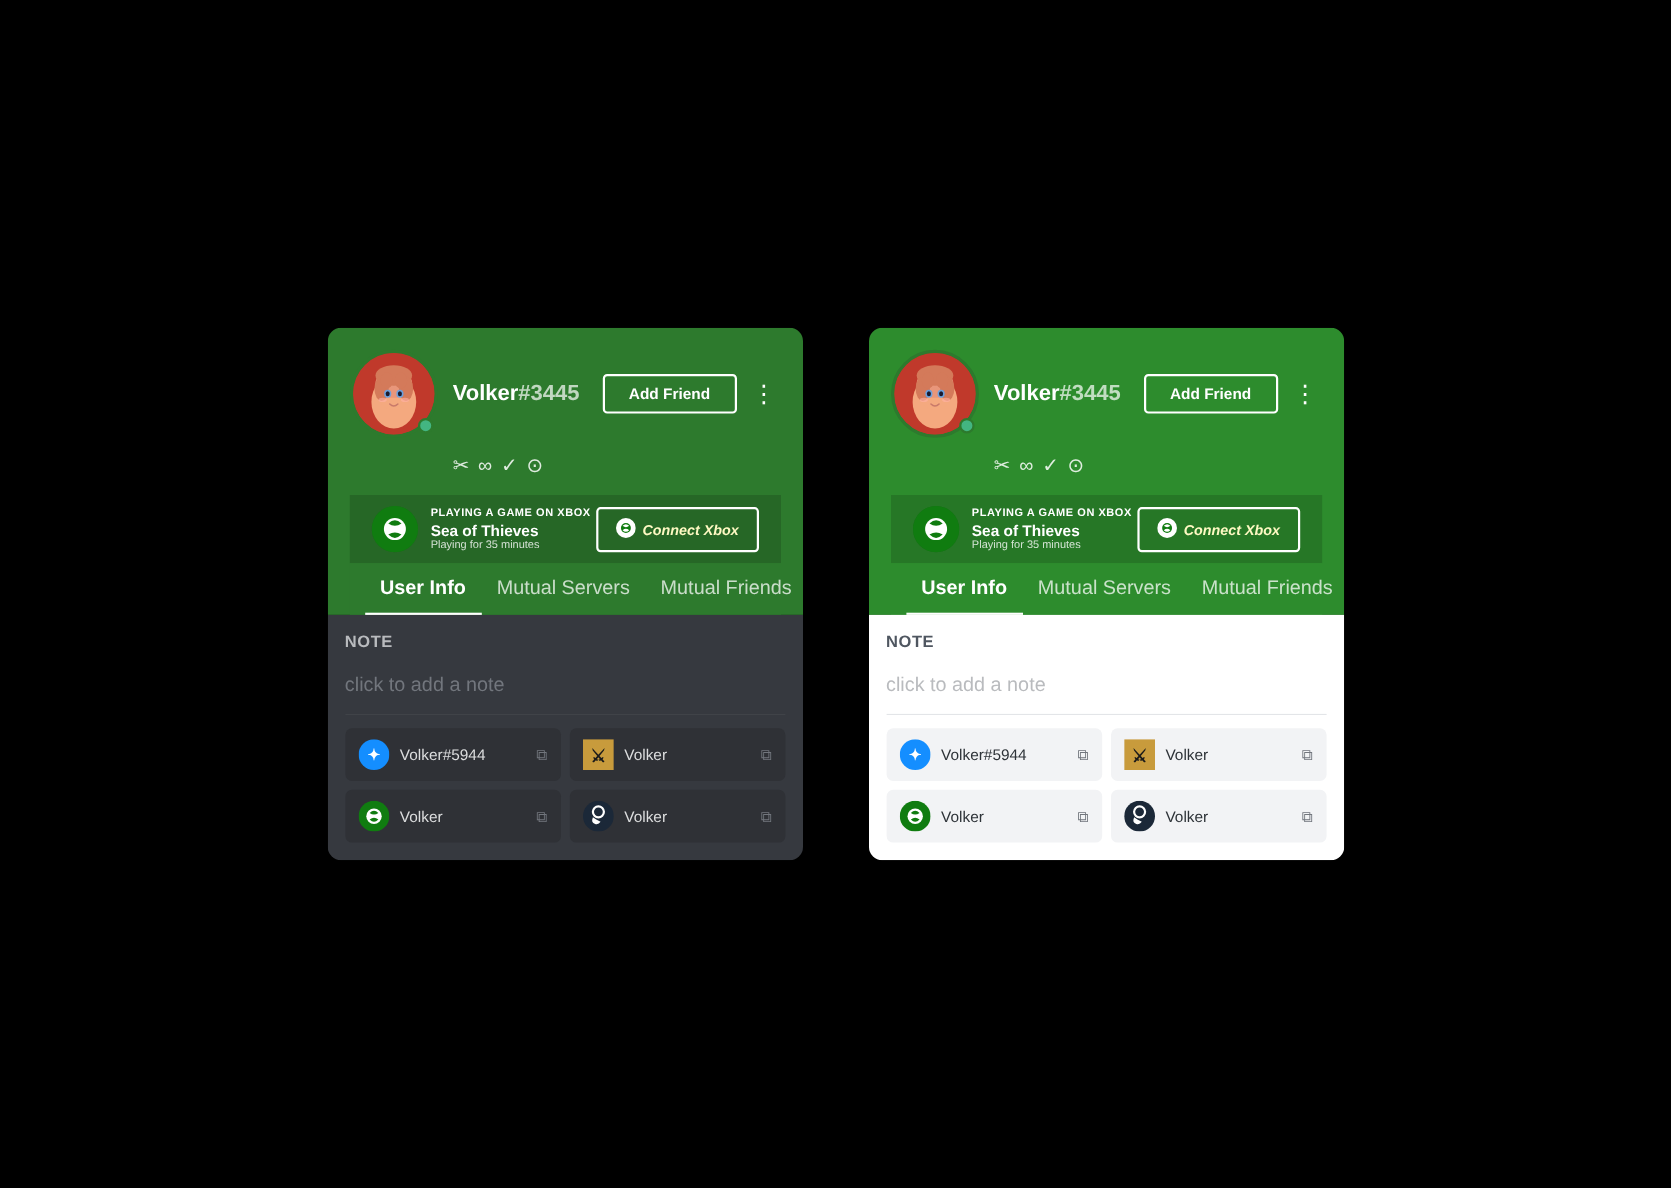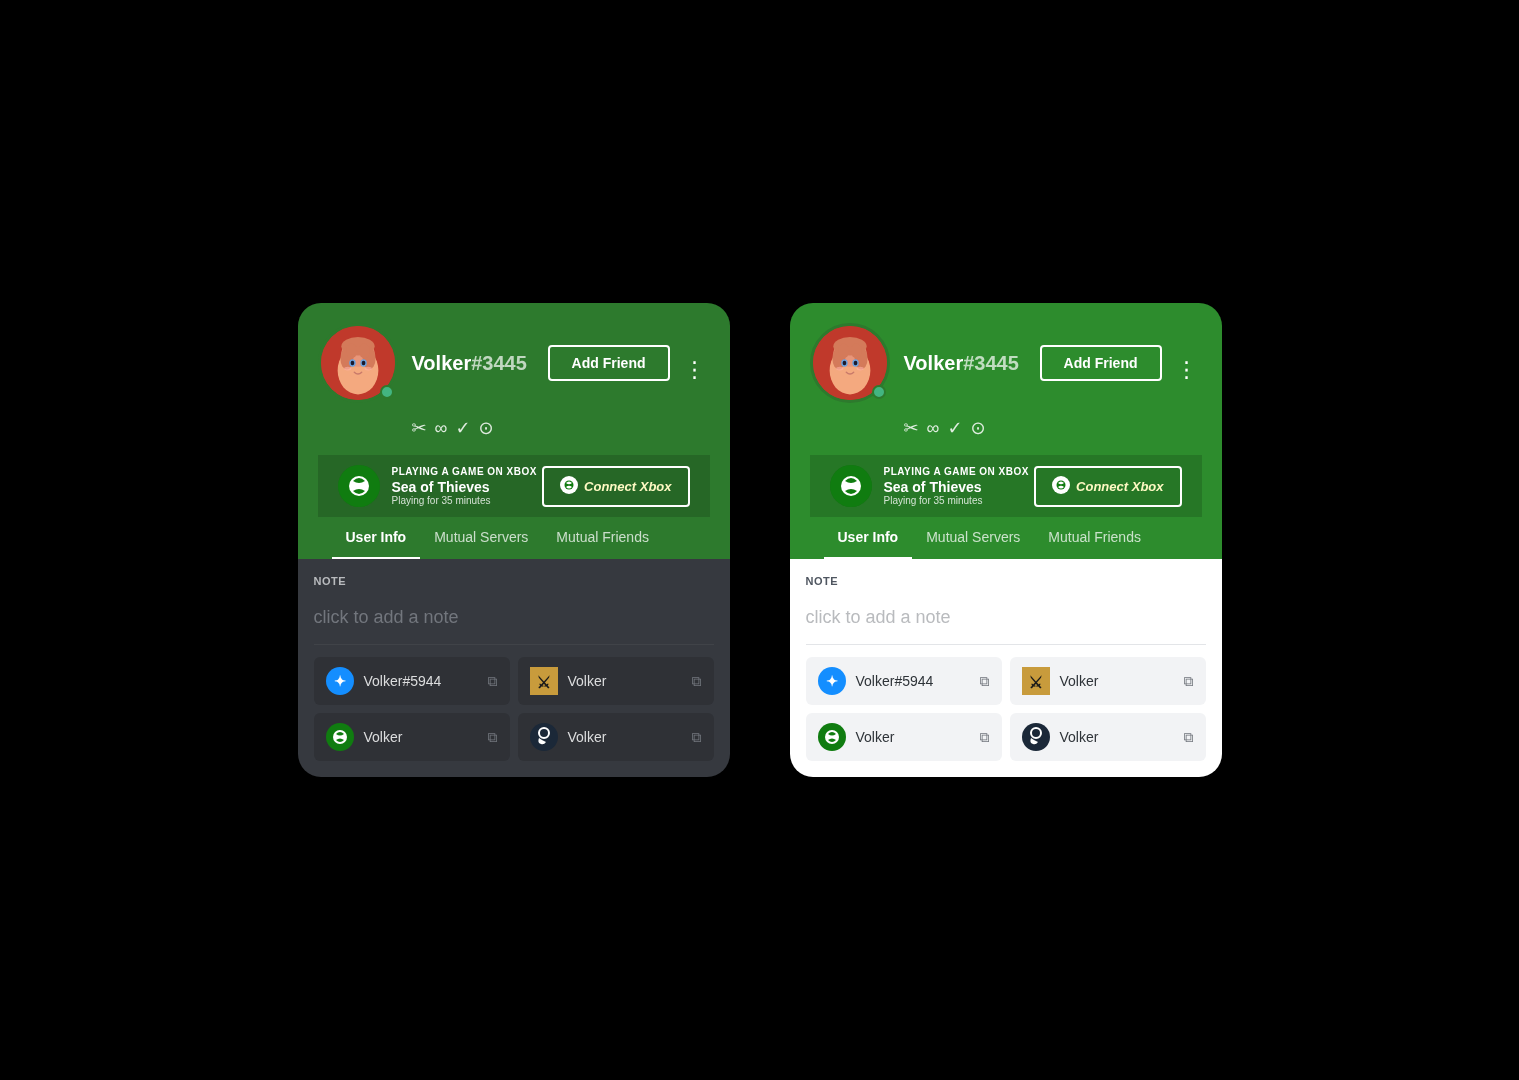--- a/index.html
+++ b/index.html
@@ -9,21 +9,21 @@
       height: 1080px;
       display: flex;
       align-items: center;
       justify-content: center;
       gap: 60px;
       font-family: 'Segoe UI', Arial, sans-serif;
     }
 
     .profile-card {
       width: 432px;
-      border-radius: 23px;
+      border-radius: 12px;
       overflow: hidden;
       box-shadow: 0 8px 32px rgba(0,0,0,0.6);
     }
 
     
     .card-dark .card-header {
       background: #2d7a2d;
       padding: 20px 20px 0 20px;
     }
     .card-dark .card-body {
@@ -94,21 +94,21 @@
     }
 
     .username-discriminator {
       font-size: 20px;
       font-weight: 700;
       color: rgba(255,255,255,0.7);
     }
 
     .header-actions {
       display: flex;
-      align-items: flex-end;
+      align-items: center;
       gap: 10px;
     }
 
     .add-friend-btn {
       background: transparent;
       border: 2px solid #fff;
       color: #fff;
       padding: 8px 22px;
       border-radius: 4px;
       font-size: 14px;
@@ -205,21 +205,21 @@
       display: flex;
       background: #2d7a2d;
       padding: 0 14px;
     }
     .card-light .tabs {
       background: #2d8c2d;
     }
 
     .tab {
       padding: 12px 14px;
-      font-size: 14px;
+      font-size: 18px;
       font-weight: 500;
       color: rgba(255,255,255,0.75);
       cursor: pointer;
       border-bottom: 2px solid transparent;
       white-space: nowrap;
     }
 
     .tab.active {
       color: #fff;
       border-bottom: 2px solid #fff;
@@ -230,21 +230,21 @@
     .card-dark .card-body {
       padding: 16px;
     }
 
     
     .card-light .card-body {
       padding: 16px;
     }
 
     .note-label {
-      font-size: 11px;
+      font-size: 15px;
       font-weight: 700;
       text-transform: uppercase;
       letter-spacing: 0.5px;
       margin-bottom: 20px;
     }
 
     .card-dark .note-label {
       color: #b9bbbe;
     }
     .card-light .note-label {

